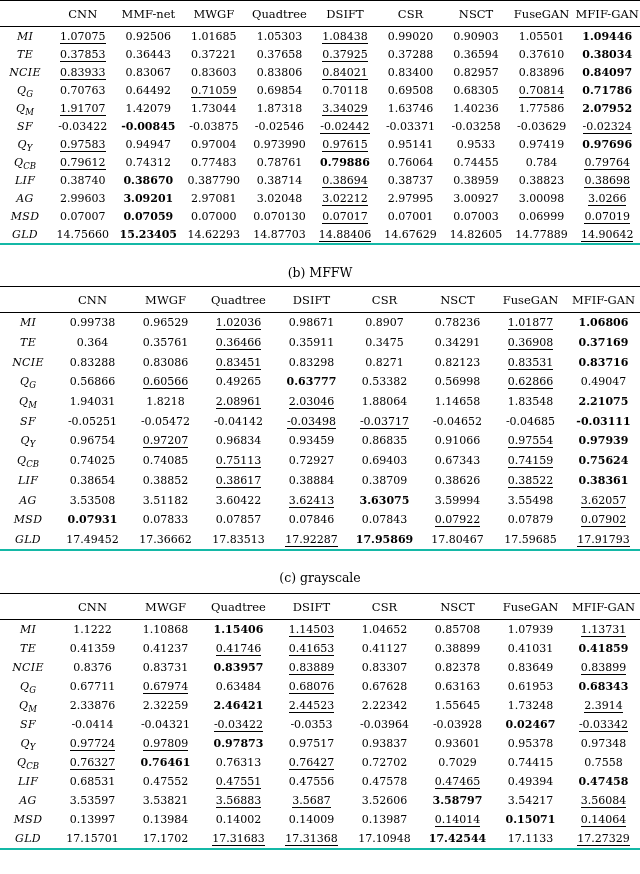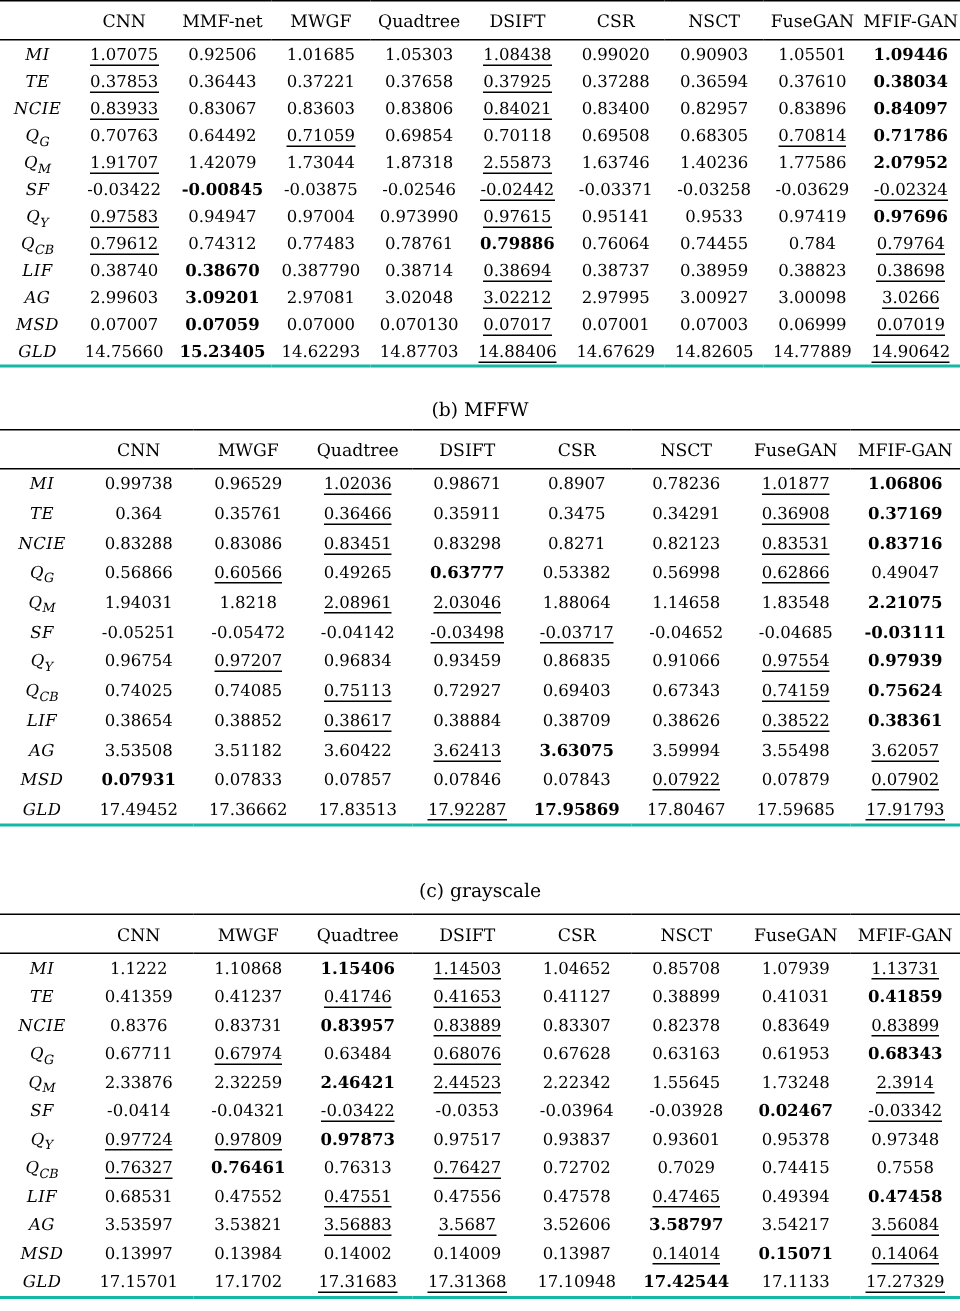--- a/index.html
+++ b/index.html
@@ -16,21 +16,21 @@
   }
   .section { width: 640px; }
   .caption {
     text-align: center;
     font-size: 12.5px;
     line-height: 13px;
     color: #000;
   }
   .sec-a .caption { padding: 3px 0 4px 0; }
   .sec-b .caption { padding: 21px 0 7px 0; }
-  .sec-c .caption { padding: 20px 0 9px 0; margin-top: 16px; }
+  .sec-c .caption { padding: 20px 0 9px 0; }
 
   table.results {
     width: 640px;
     border-collapse: collapse;
     table-layout: fixed;
     border-top: 1.5px solid #000;
     border-bottom: 2px solid #14b8a6;
   }
   table.results thead tr {
     border-bottom: 1px solid #000;
@@ -135,21 +135,21 @@
           <td><span class="val">0.68305</span></td>
           <td><span class="val u">0.70814</span></td>
           <td><span class="val b">0.71786</span></td>
         </tr>
         <tr>
           <td class="metric"><i>Q</i><sub><i>M</i></sub></td>
           <td><span class="val u">1.91707</span></td>
           <td><span class="val">1.42079</span></td>
           <td><span class="val">1.73044</span></td>
           <td><span class="val">1.87318</span></td>
-          <td><span class="val u">2.55873</span></td>
+          <td><span class="val u">3.34029</span></td>
           <td><span class="val">1.63746</span></td>
           <td><span class="val">1.40236</span></td>
           <td><span class="val">1.77586</span></td>
           <td><span class="val b">2.07952</span></td>
         </tr>
         <tr>
           <td class="metric"><i>SF</i></td>
           <td><span class="val">-0.03422</span></td>
           <td><span class="val b">-0.00845</span></td>
           <td><span class="val">-0.03875</span></td>

